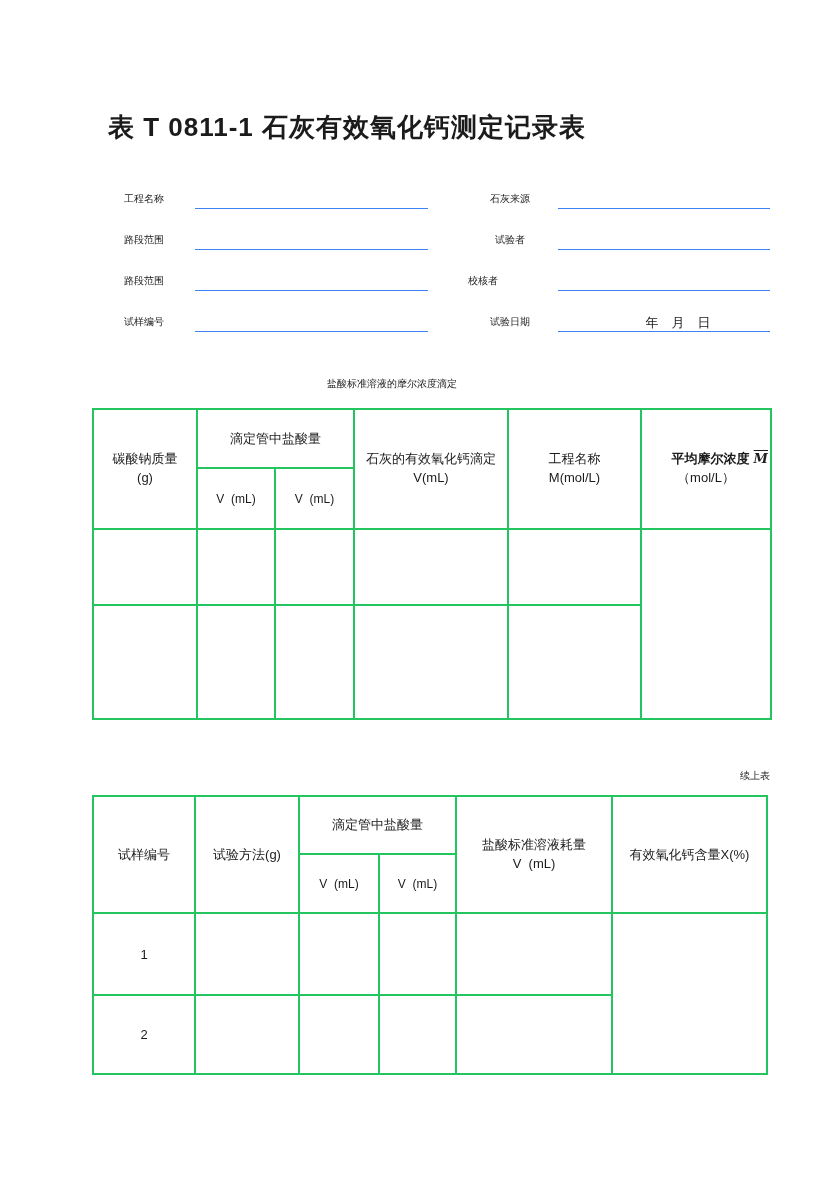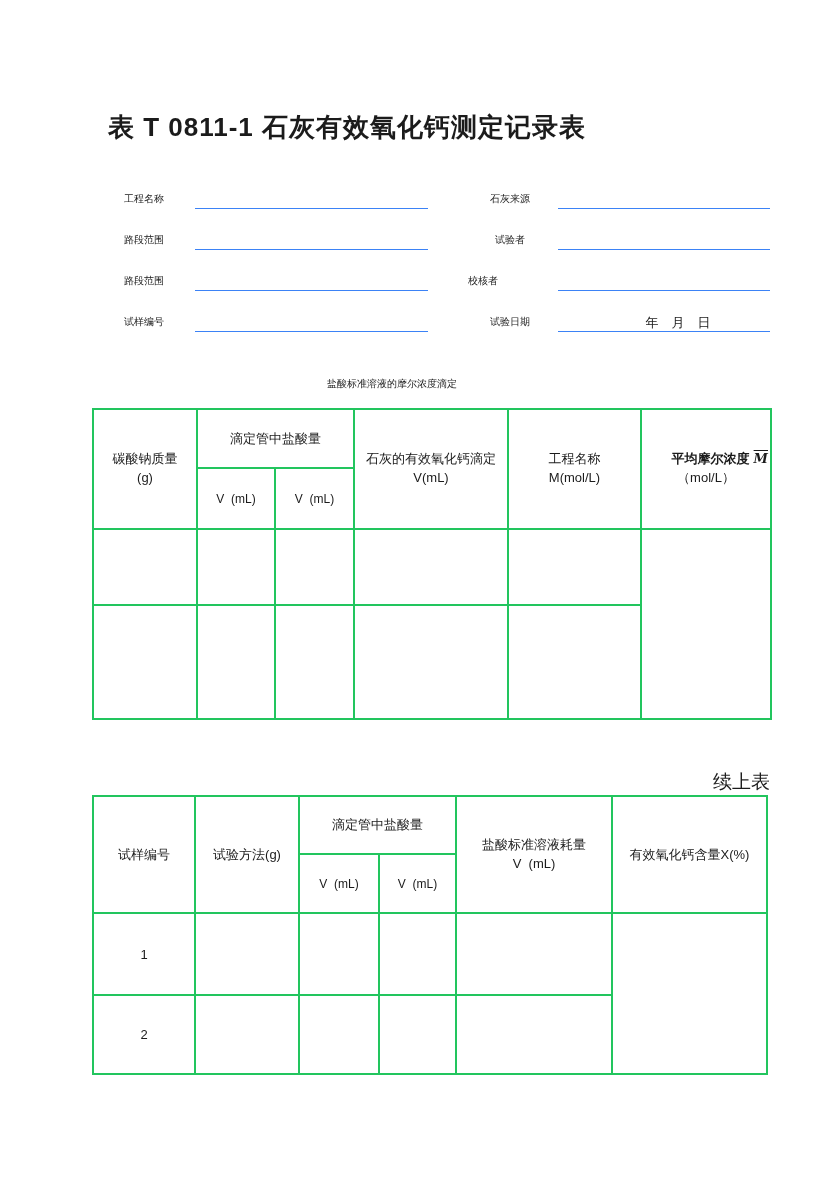--- a/index.html
+++ b/index.html
@@ -31,21 +31,21 @@
     font-size:13px; line-height:17px; text-align:center;
     box-sizing:border-box;
   }
   .fline.date-line { padding-left:28px; }
 
   .caption {
     left:0; width:772px; text-align:center;
     font-size:10px;
     padding-left:6px;
   }
-  .continue-note { font-size:19px; }
+  .continue-note { font-size:10px; }
 
   
   table.grid {
     position:absolute;
     border-collapse:collapse;
     table-layout:fixed;
     border:2px solid #000;
     font-size:13px;
     color:#1b1b1b;
   }

